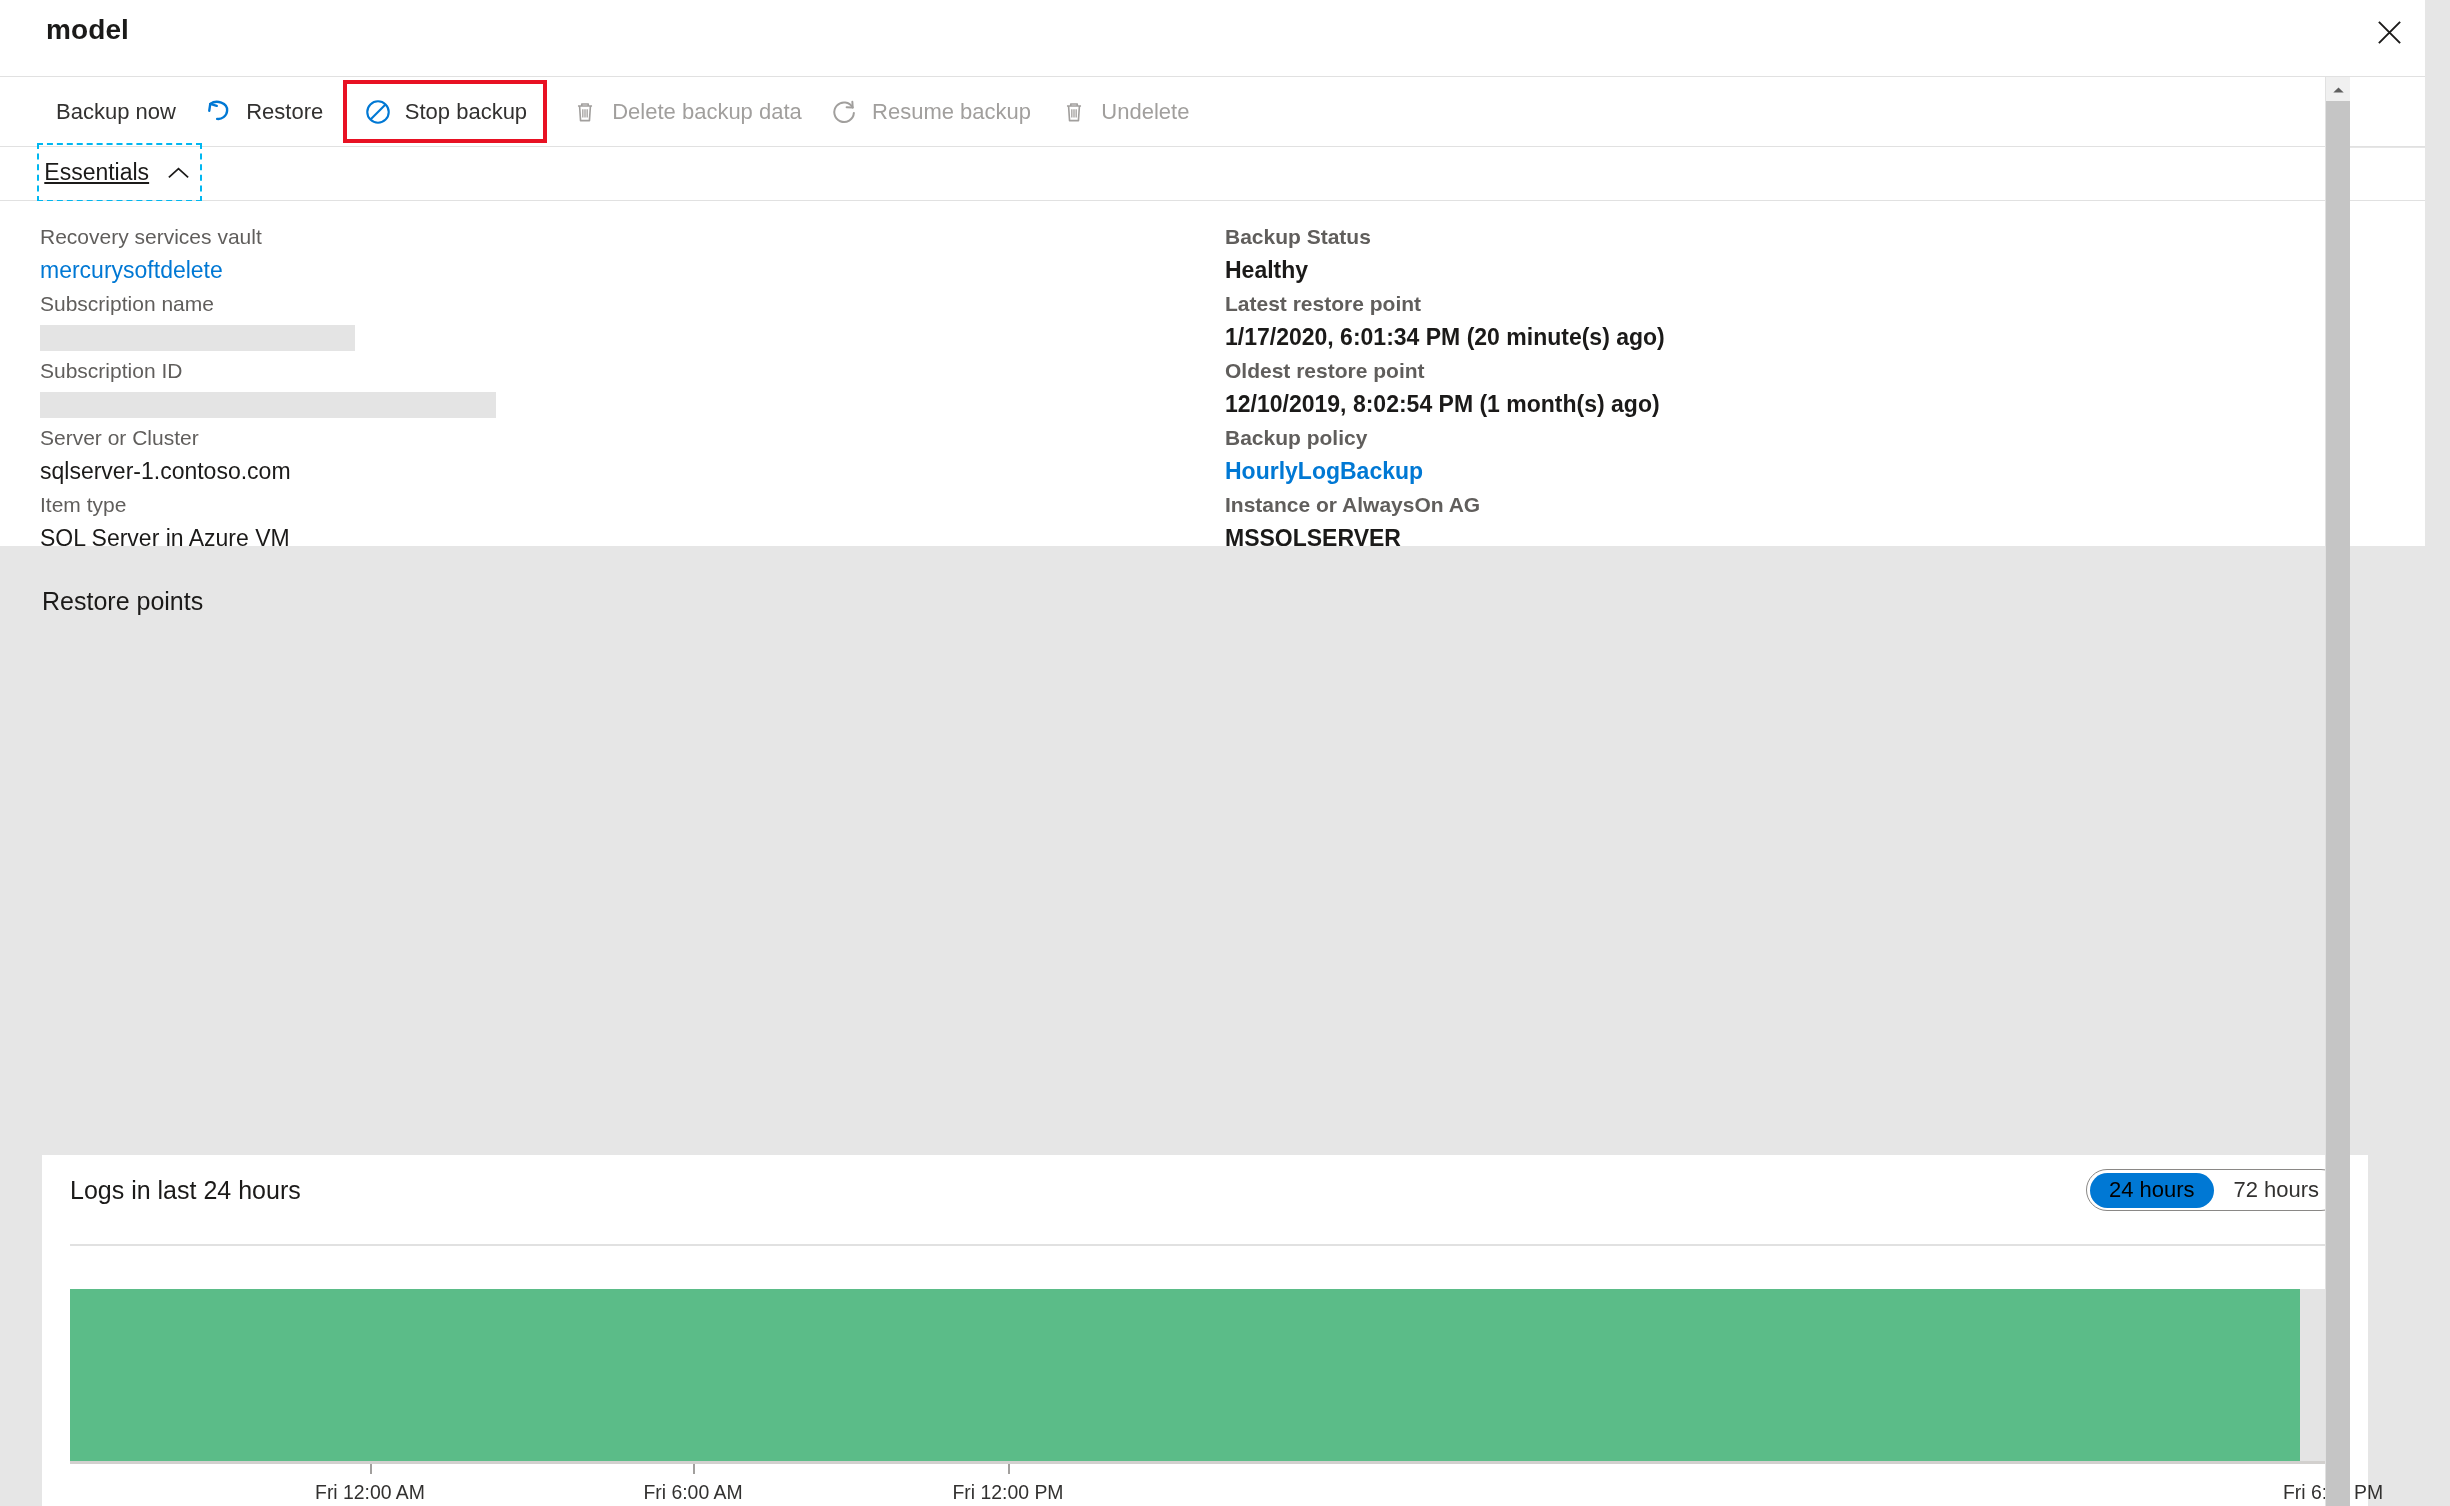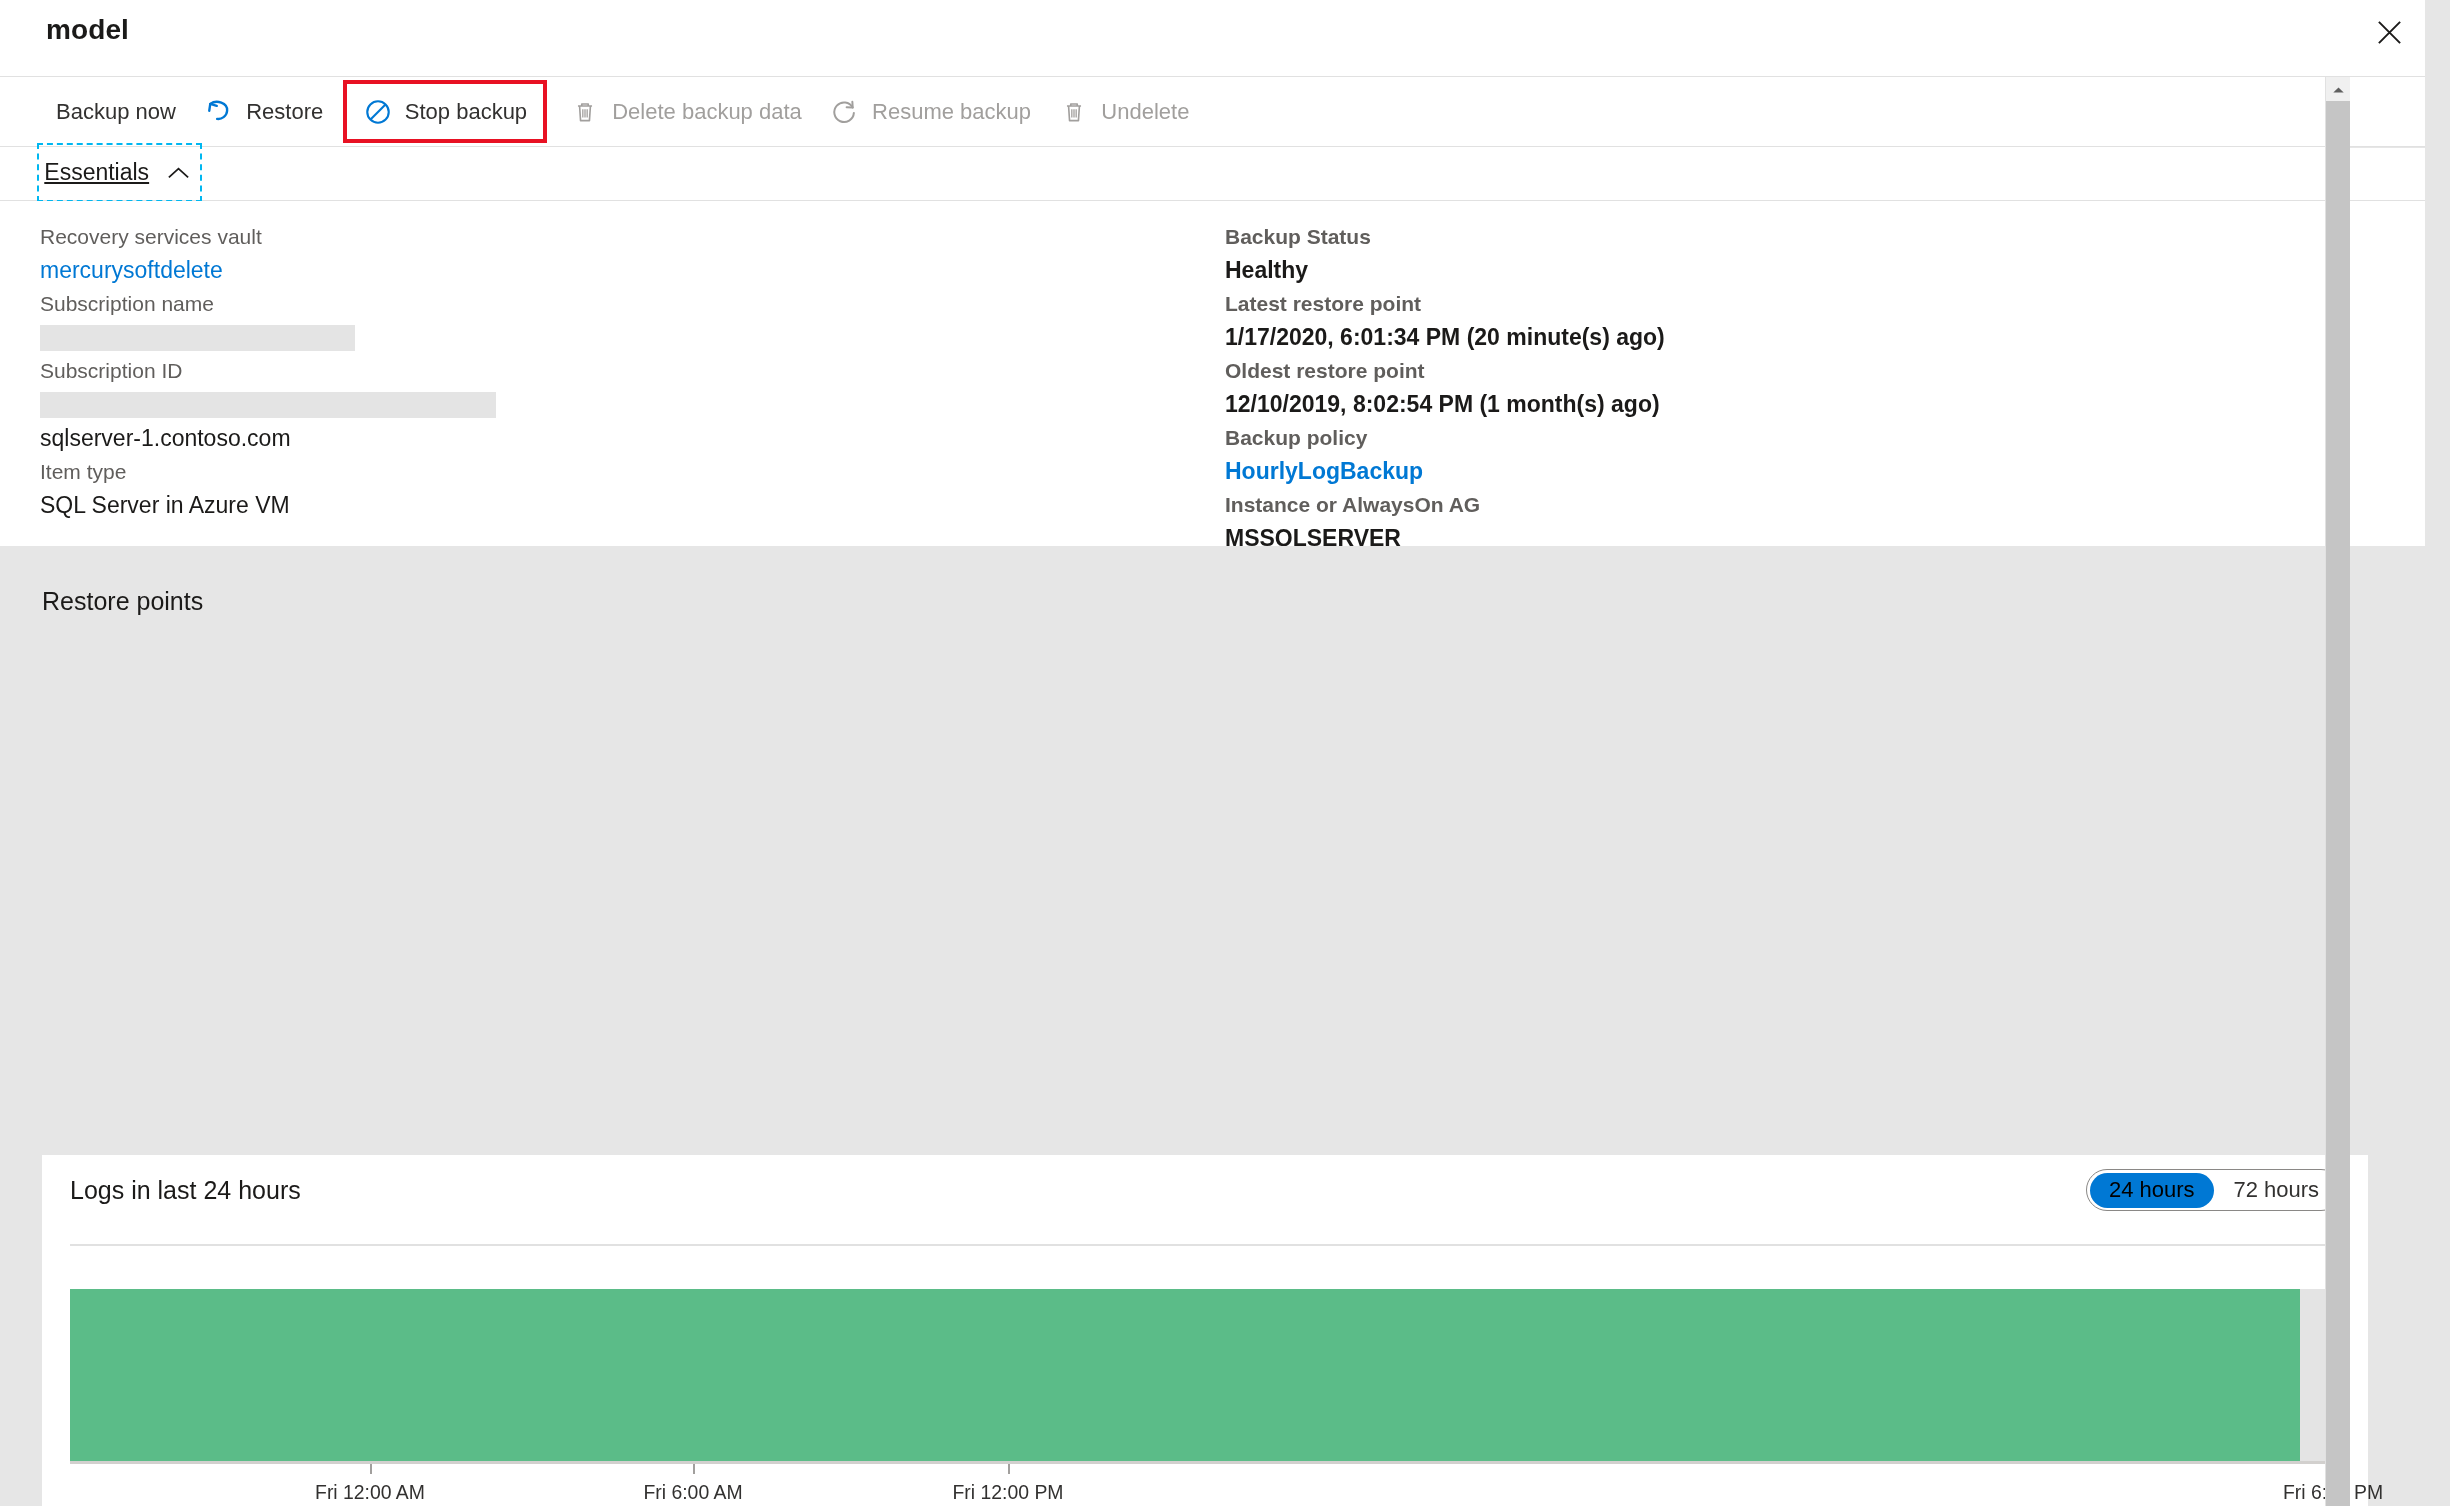--- a/index.html
+++ b/index.html
@@ -295,20 +295,21 @@
     <div class="ess-col left">
       <div class="ess-label">Recovery services vault</div>
       <div class="ess-value link">mercurysoftdelete</div>
 
       <div class="ess-label">Subscription name</div>
       <div class="redact w1"></div>
 
       <div class="ess-label">Subscription ID</div>
       <div class="redact w2"></div>
 
+      <div class="ess-label">Server or Cluster</div>
       <div class="ess-value">sqlserver-1.contoso.com</div>
 
       <div class="ess-label">Item type</div>
       <div class="ess-value">SQL Server in Azure VM</div>
     </div>
 
     <div class="ess-col right">
       <div class="ess-label">Backup Status</div>
       <div class="ess-value">Healthy</div>
 

